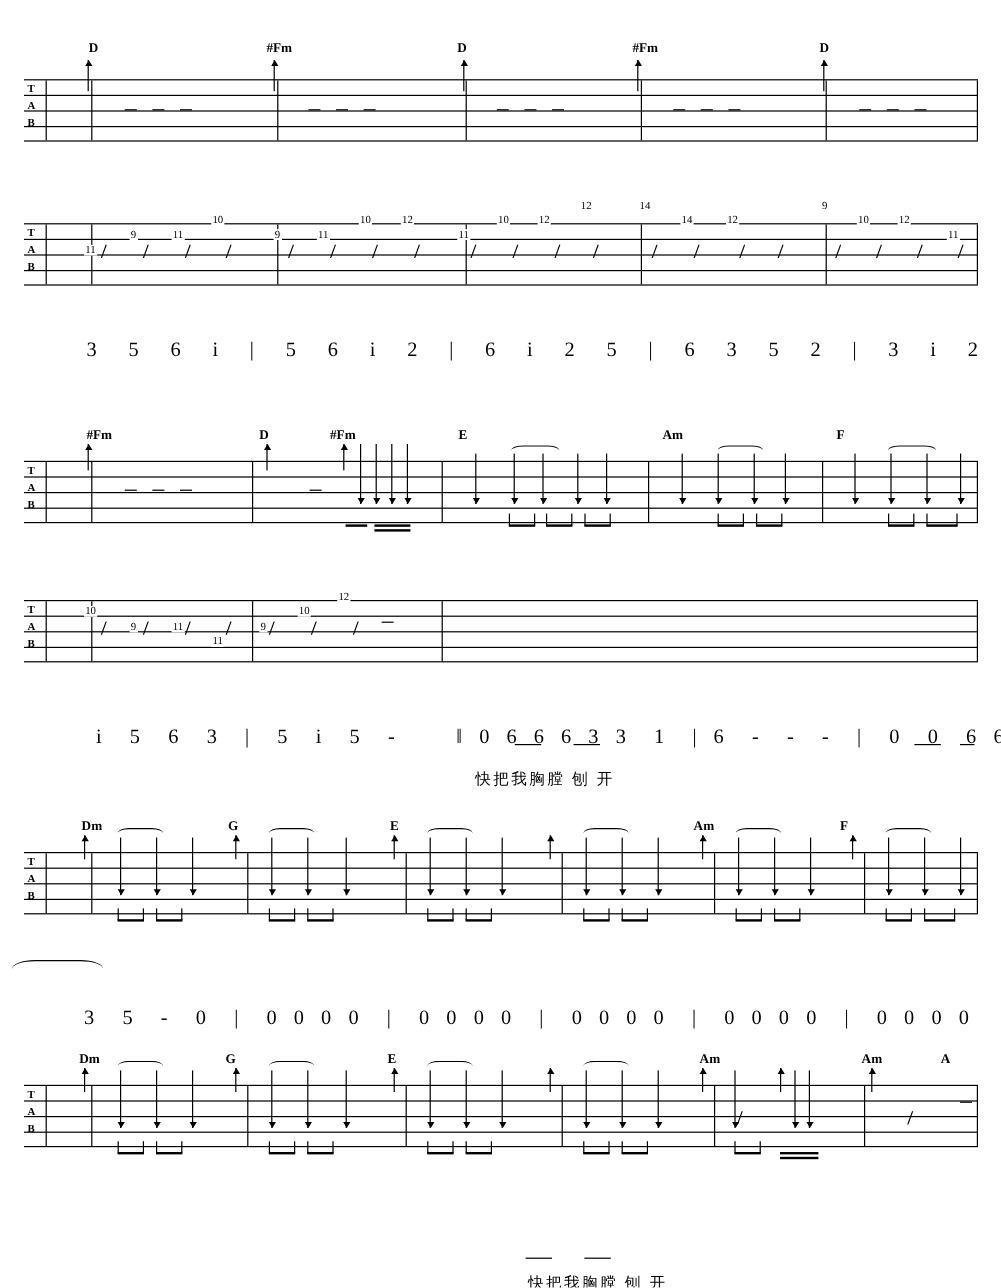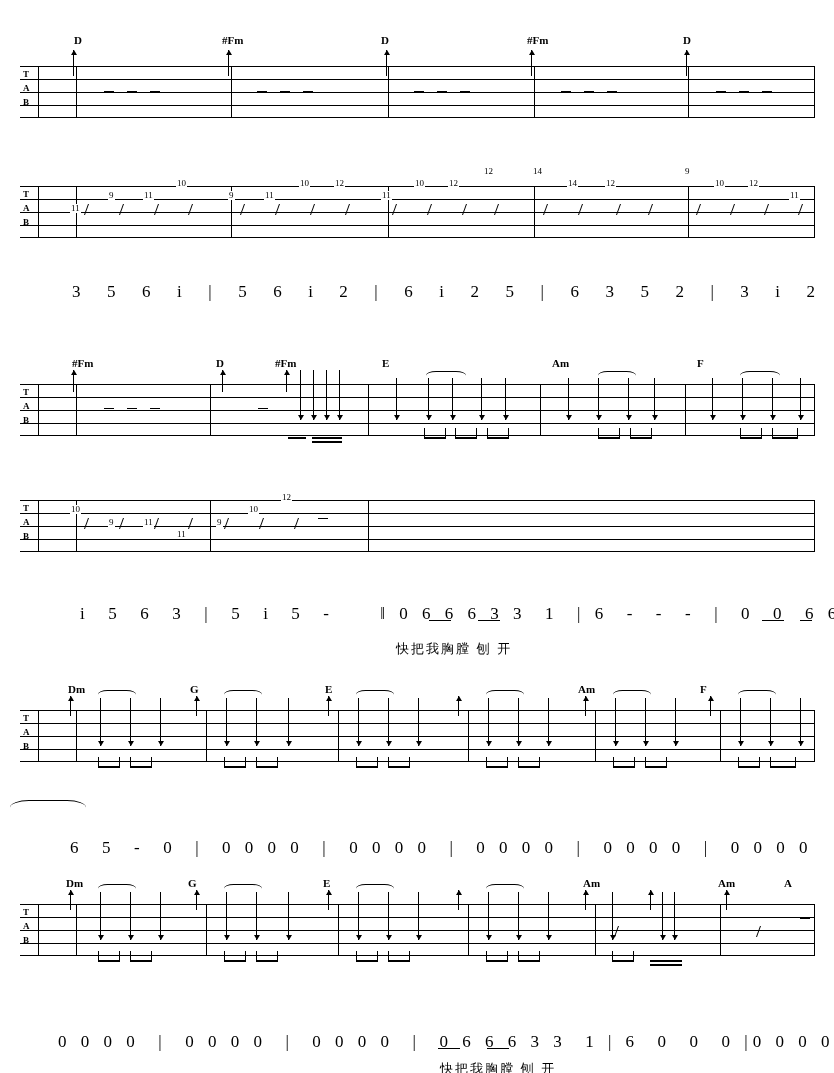--- a/index.html
+++ b/index.html
@@ -357,21 +357,21 @@
 <div class="arrowdn" style="left:800px;top:698px;height:48px;"></div>
 <div class="slur" style="left:738px;top:690px;width:38px;"></div>
 <div class="beam" style="left:738px;top:766px;width:22px;"></div>
 <div class="beam" style="left:770px;top:766px;width:26px;"></div>
 <div class="stem" style="left:738px;top:757px;height:10px;"></div>
     <div class="stem" style="left:759px;top:757px;height:10px;"></div>
 <div class="stem" style="left:770px;top:757px;height:10px;"></div>
     <div class="stem" style="left:795px;top:757px;height:10px;"></div>
 
 <div class="slurbig" style="left:10px;top:800px;width:76px;"></div>
-<div class="numrow" style="left:70px;top:838px;letter-spacing:5px;">6  5  -  0  |  0 0 0 0  |  0 0 0 0  |  0 0 0 0  |  0 0 0 0  |  0 0 0 0</div>
+<div class="numrow" style="left:70px;top:838px;letter-spacing:5px;">3  5  -  0  |  0 0 0 0  |  0 0 0 0  |  0 0 0 0  |  0 0 0 0  |  0 0 0 0</div>
 
 <div class="chord" style="left:66px;top:877px;">Dm</div>
 <div class="chord" style="left:188px;top:877px;">G</div>
 <div class="chord" style="left:323px;top:877px;">E</div>
 <div class="chord" style="left:583px;top:877px;">Am</div>
 <div class="chord" style="left:718px;top:877px;">Am</div>
 <div class="chord" style="left:784px;top:877px;">A</div>
 
 <div class="staff" style="left:20px;top:904px;width:795px;height:52px;">
   <div class="sline" style="top:12px;"></div>
@@ -448,18 +448,17 @@
 <div class="arrow" style="left:650px;top:890px;height:20px;"></div>
 <div class="arrowdn" style="left:662px;top:892px;height:48px;"></div>
 <div class="arrowdn" style="left:674px;top:892px;height:48px;"></div>
 <div class="beam" style="left:650px;top:960px;width:32px;"></div>
 <div class="beam" style="left:650px;top:964px;width:32px;"></div>
 
 <div class="arrow" style="left:726px;top:890px;height:20px;"></div>
 <div class="slash" style="left:760px;top:926px;font-size:10px;"></div>
 <div class="dash" style="left:800px;top:918px;width:10px;"></div>
 
-<div class="numrow" style="left:58px;top:1032px;letter-spacing:5px;">0 0 0 0  |  0 0 0 0  |  0 0 0 0  |  0 6 6 6 3 3  1 | 6  0  0  0 |0 0 0 0</div>
 <div class="lyric" style="left:440px;top:1060px;">快把我胸膛 刨 开</div>
 <div class="dash" style="left:438px;top:1048px;width:22px;"></div>
 <div class="dash" style="left:487px;top:1048px;width:22px;"></div>
 
 </div>
 
 </body></html>

